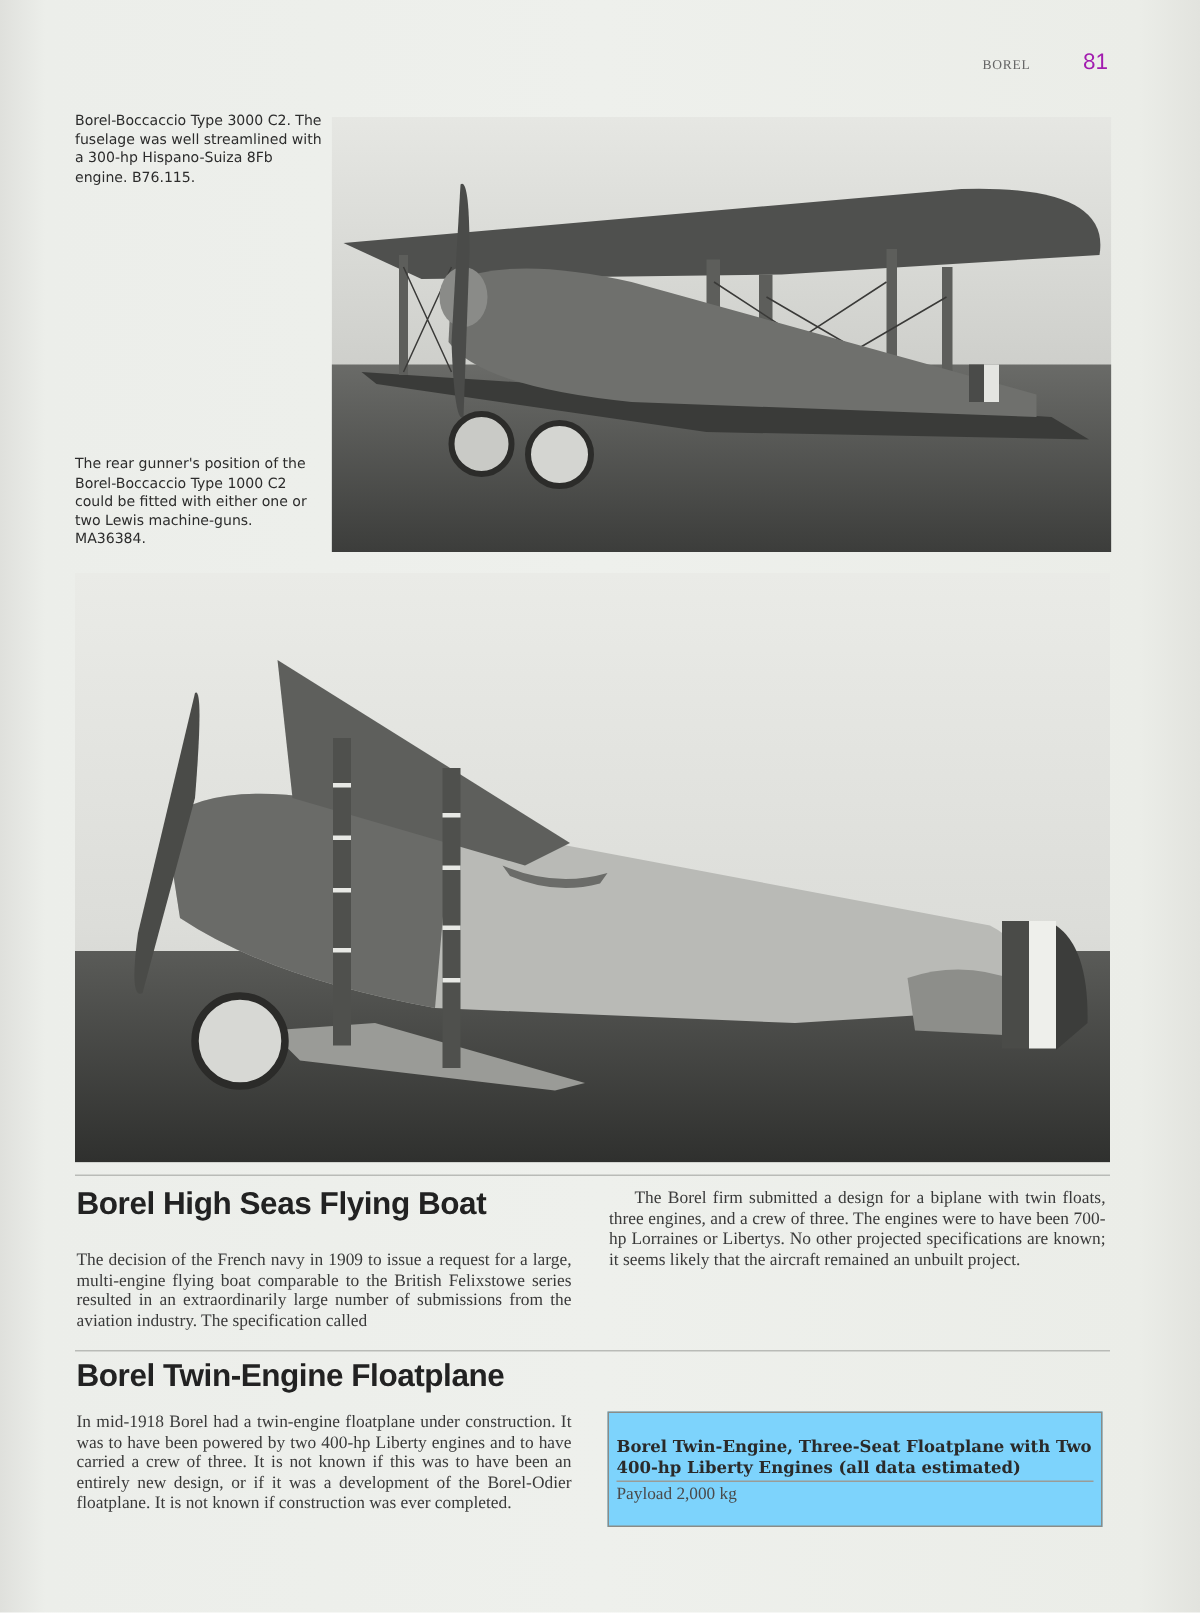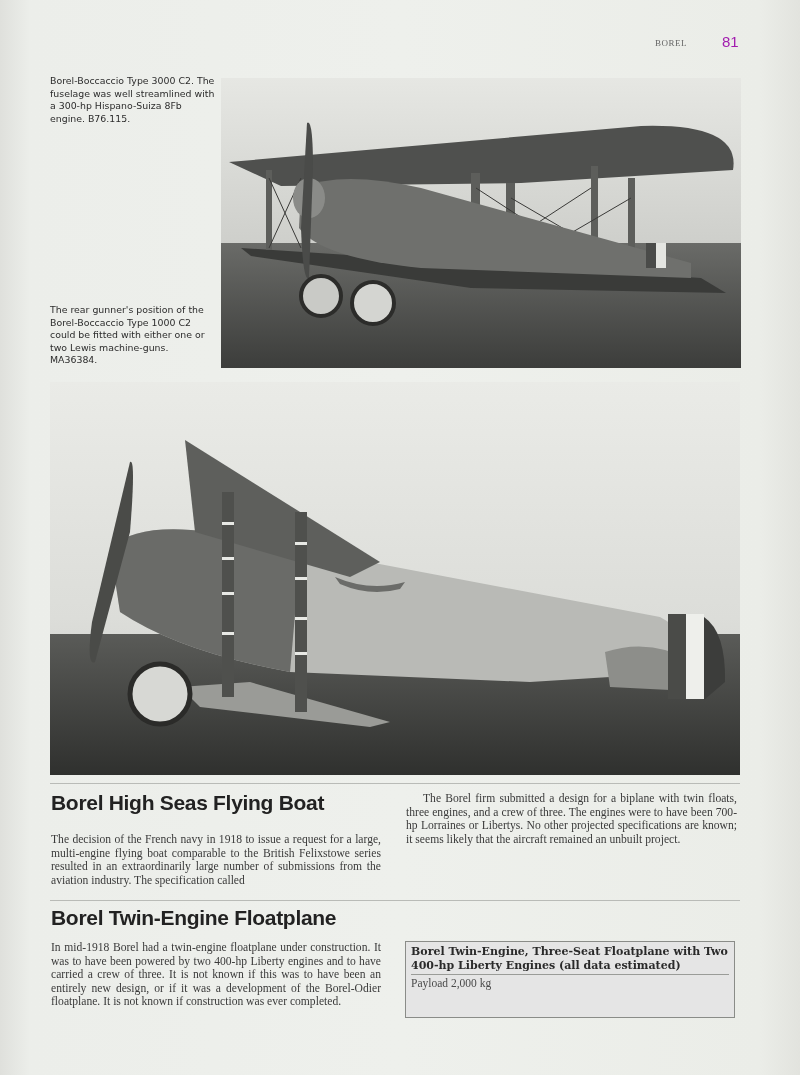--- a/index.html
+++ b/index.html
@@ -13,21 +13,21 @@
   .running-head { position:absolute; top:38px; left:655px; font-family:"Liberation Serif", serif; font-size:9px; letter-spacing:0.5px; color:#666; }
   .page-number { position:absolute; top:33px; left:722px; font-family:"Liberation Sans", sans-serif; font-size:15px; font-weight:normal; color:#a21caf; }
   .caption { position:absolute; left:50px; width:165px; font-family:"DejaVu Sans", sans-serif; font-size:9.4px; line-height:12.5px; color:#2c2c2c; }
   .photo { position:absolute; overflow:hidden; }
   .photo svg { display:block; width:100%; height:100%; }
   .rule { position:absolute; left:50px; width:690px; height:1px; background:#b9bbb7; }
   h2 { position:absolute; margin:0; font-family:Liberation Sans, sans-serif; font-weight:bold; font-size:21px; color:#222; letter-spacing:-0.3px; }
   .body-text { position:absolute; font-family:"Liberation Serif", serif; font-size:11.6px; line-height:13.6px; color:#3a3a3a; text-align:justify; }
   .body-text p { margin:0; }
   .body-text p.indent { text-indent:17px; }
-  .spec-box { position:absolute; left:405px; top:941px; width:330px; height:77px; border:1px solid #8a8c88; background:#e5e5e5; box-sizing:border-box; padding:3px 5px; }
+  .spec-box { position:absolute; left:405px; top:941px; width:330px; height:77px; border:1px solid #8a8c88; background:#7dd3fc; box-sizing:border-box; padding:16px 5px; }
   .spec-title { font-family:"DejaVu Serif", serif; font-weight:bold; font-size:11px; line-height:14px; color:#2a2a2a; border-bottom:1px solid #9a9c98; padding-bottom:1px; margin-bottom:1px; }
   .spec-row { font-family:"Liberation Serif", serif; font-size:11.5px; line-height:14px; color:#4a4a4a; }
 </style>
 </head>
 <body>
 
 <div class="running-head">BOREL</div>
 <div class="page-number">81</div>
 
 <div class="caption" style="top:75px;">Borel-Boccaccio Type 3000 C2. The fuselage was well streamlined with a 300-hp Hispano-Suiza 8Fb engine. B76.115.</div>
@@ -125,21 +125,21 @@
     <path d="M654 235 Q676 250 675 300 L654 318 Z" fill="#3c3d3b"></path>
 
     <circle cx="110" cy="312" r="30" fill="#d7d8d4" stroke="#2b2b29" stroke-width="5"></circle>
   </svg>
 </div>
 
 <div class="rule" style="top:783px;"></div>
 
 <h2 style="left:51px; top:791px;">Borel High Seas Flying Boat</h2>
 <div class="body-text" style="left:51px; top:833px; width:330px;">
-  <p>The decision of the French navy in 1918 to issue a request for a large, multi-engine flying boat comparable to the British Felixstowe series resulted in an extraordinarily large number of submissions from the aviation industry. The specification called</p>
+  <p>The decision of the French navy in 1909 to issue a request for a large, multi-engine flying boat comparable to the British Felixstowe series resulted in an extraordinarily large number of submissions from the aviation industry. The specification called</p>
 </div>
 <div class="body-text" style="left:406px; top:792px; width:331px;">
   <p class="indent">The Borel firm submitted a design for a biplane with twin floats, three engines, and a crew of three. The engines were to have been 700-hp Lorraines or Libertys. No other projected specifications are known; it seems likely that the aircraft remained an unbuilt project.</p>
 </div>
 
 <div class="rule" style="top:900px;"></div>
 
 <h2 style="left:51px; top:906px;">Borel Twin-Engine Floatplane</h2>
 <div class="body-text" style="left:51px; top:941px; width:330px;">
   <p>In mid-1918 Borel had a twin-engine floatplane under construction. It was to have been powered by two 400-hp Liberty engines and to have carried a crew of three. It is not known if this was to have been an entirely new design, or if it was a development of the Borel-Odier floatplane. It is not known if construction was ever completed.</p>

